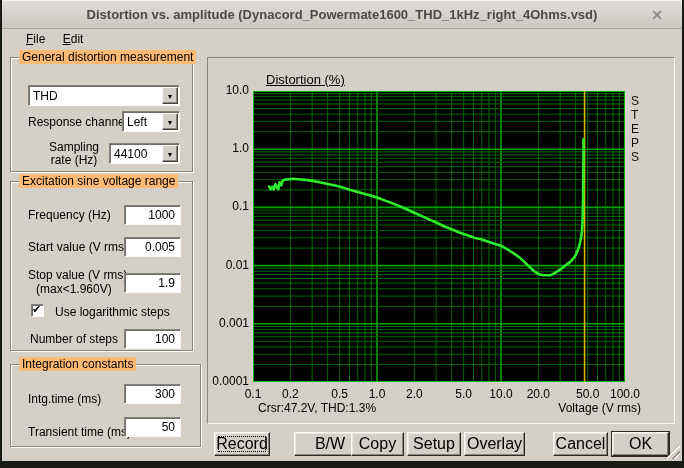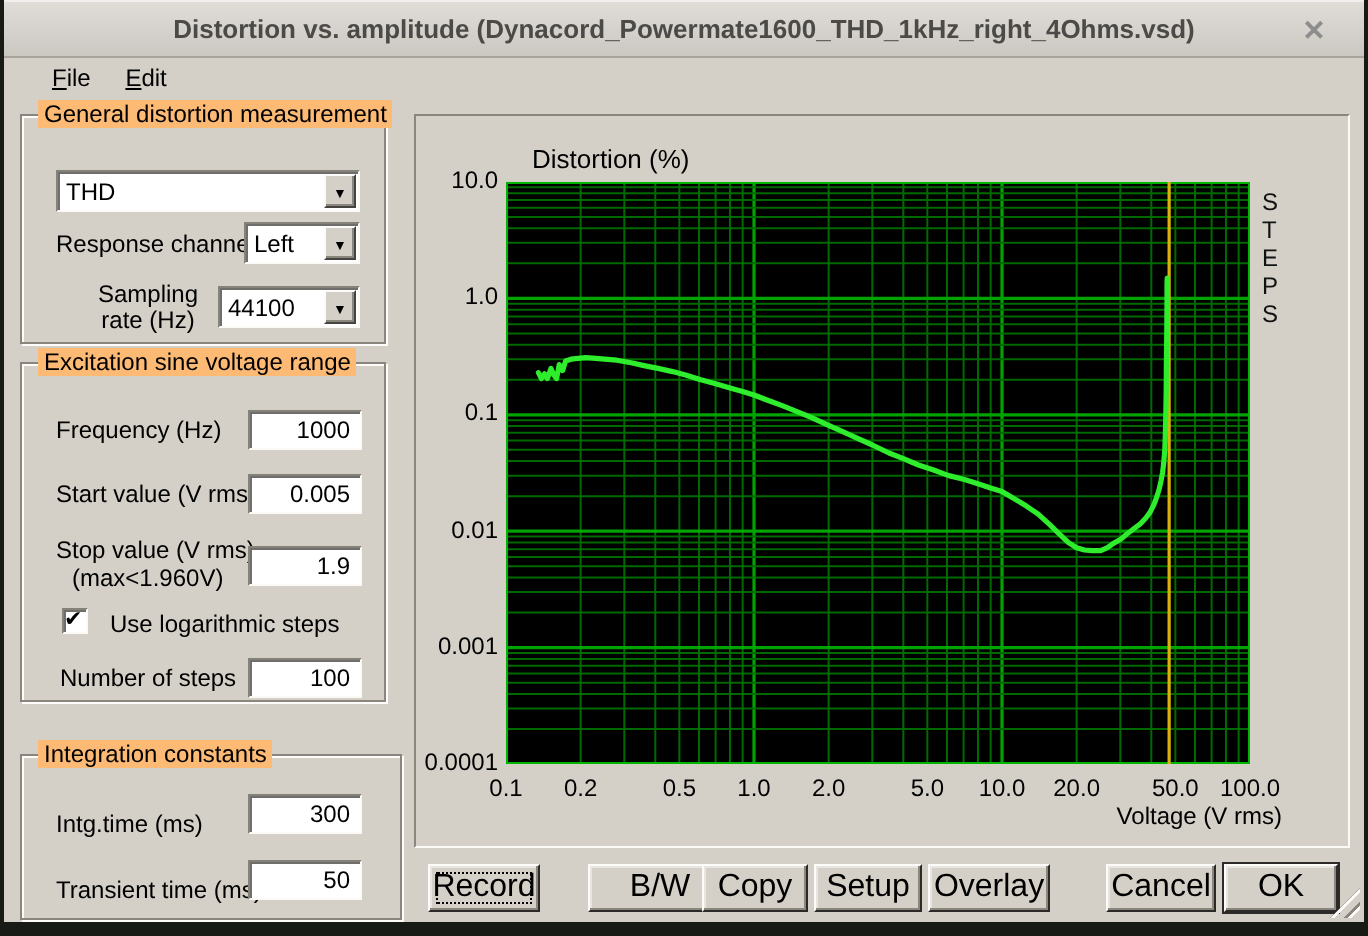--- a/index.html
+++ b/index.html
@@ -93,21 +93,21 @@
     content: ""; position: absolute; left: 3px; right: 3px; top: 3px; bottom: 3px;
     border: 1px dotted #000;
   }
   .btn-default { box-shadow: 0 0 0 1px #2b2a28, inset -1px -1px 0 #8a867e, inset 1px 1px 0 #e9e6e1; }
   
   .chart-panel {
     position: absolute; left: 205px; top: 57px; width: 468px; height: 367px;
     background: #d4d0c8;
     border: 1px solid; border-color: #8a867e #fbfaf7 #fbfaf7 #8a867e;
   }
-  .plot-title { position: absolute; left: 58px; top: 14px; font-size: 13px; }
+  .plot-title { position: absolute; left: 58px; top: 14px; font-size: 13px; text-decoration: underline; }
   .plot {
     position: absolute; left: 45px; top: 33px; width: 372px; height: 291px;
     background: #000; cursor: crosshair;
   }
   .y-tick { position: absolute; width: 41px; text-align: right; font-size: 12px; }
   .x-tick { position: absolute; top: 329px; transform: translateX(-50%); font-size: 12px; }
   .steps-vert {
     position: absolute; left: 423px; top: 36px; width: 11px;
     font-size: 12px; line-height: 14px; overflow-wrap: anywhere; color: #111;
   }
@@ -181,21 +181,21 @@
 
     <div class="checkbox" style="left:20px;top:122px">
       <span>✔</span>
     </div>
     <span class="lbl" style="left:44px;top:123px">Use logarithmic steps</span>
 
     <span class="lbl" style="left:19px;top:150px">Number of steps</span>
     <div class="field" style="left:113px;top:147px;width:57px">100</div>
   </div>
 
-  <div class="groupbox" style="left:8px;top:377px;width:191px;height:83px">
+  <div class="groupbox" style="left:8px;top:364px;width:191px;height:83px">
     <span class="group-title">Integration constants</span>
 
     <span class="lbl" style="left:17px;top:27px">Intg.time (ms)</span>
     <div class="field" style="left:113px;top:19px;width:57px">300</div>
 
     <span class="lbl" style="left:17px;top:60px">Transient time (ms)</span>
     <div class="field" style="left:113px;top:52px;width:57px">50</div>
   </div>
 
   <div class="chart-panel">
@@ -275,20 +275,21 @@
           <line x1="0" y1="9.015294071170274" x2="372" y2="9.015294071170274" stroke="#006a00" stroke-width="1"></line>
           <line x1="0" y1="5.640162757068879" x2="372" y2="5.640162757068879" stroke="#006a00" stroke-width="1"></line>
           <line x1="0" y1="2.6630859506312845" x2="372" y2="2.6630859506312845" stroke="#006a00" stroke-width="1"></line>
           <line x1="0" y1="0" x2="372" y2="0" stroke="#00a400" stroke-width="1.6"></line>
           <rect x="0.5" y="0.5" width="371" height="290" fill="none" stroke="#00b400"></rect>
           <line x1="331.56880783062684" y1="0" x2="331.56880783062684" y2="291" stroke="#d9b30a" stroke-width="1.6"></line>
           <polyline points="16.2,95.3 17.7,98.3 19.3,95.9 20.7,98.3 22.5,93.2 23.9,96.5 25.3,98.3 26.6,91.3 28.3,94.3 29.8,89.5 32.5,88.6 36.0,88.2 40.0,87.8 44.9,88.2 49.3,88.6 55.4,89.1 62.6,90.4 69.0,91.8 76.0,93.2 83.3,94.8 89.8,96.5 97.4,98.9 104.8,100.9 112.0,103.0 118.3,104.8 124.0,106.5 131.5,109.4 138.1,111.8 145.8,114.9 152.6,117.7 161.3,121.7 168.9,125.1 175.5,128.1 183.2,131.5 191.5,135.5 198.7,138.3 206.2,141.5 213.8,144.0 221.4,146.8 228.8,148.6 236.0,150.9 242.3,153.0 248.0,154.7 253.1,157.7 260.0,161.9 266.1,166.1 271.6,171.1 276.6,175.9 281.1,180.2 285.3,182.9 289.2,184.0 292.9,184.3 297.3,184.3 300.5,182.9 303.4,180.9 307.2,178.7 310.6,175.9 313.9,173.4 317.0,171.1 319.9,168.0 322.0,165.2 324.0,161.2 325.3,157.7 326.6,153.5 327.5,149.5 328.3,145.2 328.9,140.2 329.4,133.9 329.7,125.4 329.9,116.4 330.1,104.5 330.2,90.4 330.4,73.3 330.5,59.5 330.5,51.6 330.6,48.0" fill="none" stroke="#2ded2d" stroke-width="2.6" stroke-linejoin="round" stroke-linecap="round"></polyline>
         </svg>
     </div>
     <div class="steps-vert">STEPS</div>
+    <span class="status-line">Crsr:47.2V, THD:1.3%</span>
     <span class="x-axis-label">Voltage (V rms)</span>
   <span class="y-tick" style="left: 0px; top: 25px;">10.0</span>
       <span class="y-tick" style="left: 0px; top: 83.2px;">1.0</span>
       <span class="y-tick" style="left: 0px; top: 141.4px;">0.1</span>
       <span class="y-tick" style="left: 0px; top: 199.6px;">0.01</span>
       <span class="y-tick" style="left: 0px; top: 257.8px;">0.001</span>
       <span class="y-tick" style="left: 0px; top: 316px;">0.0001</span>
       <span class="x-tick" style="left: 45px;">0.1</span>
       <span class="x-tick" style="left: 82.3277px;">0.2</span>
       <span class="x-tick" style="left: 131.672px;">0.5</span>

